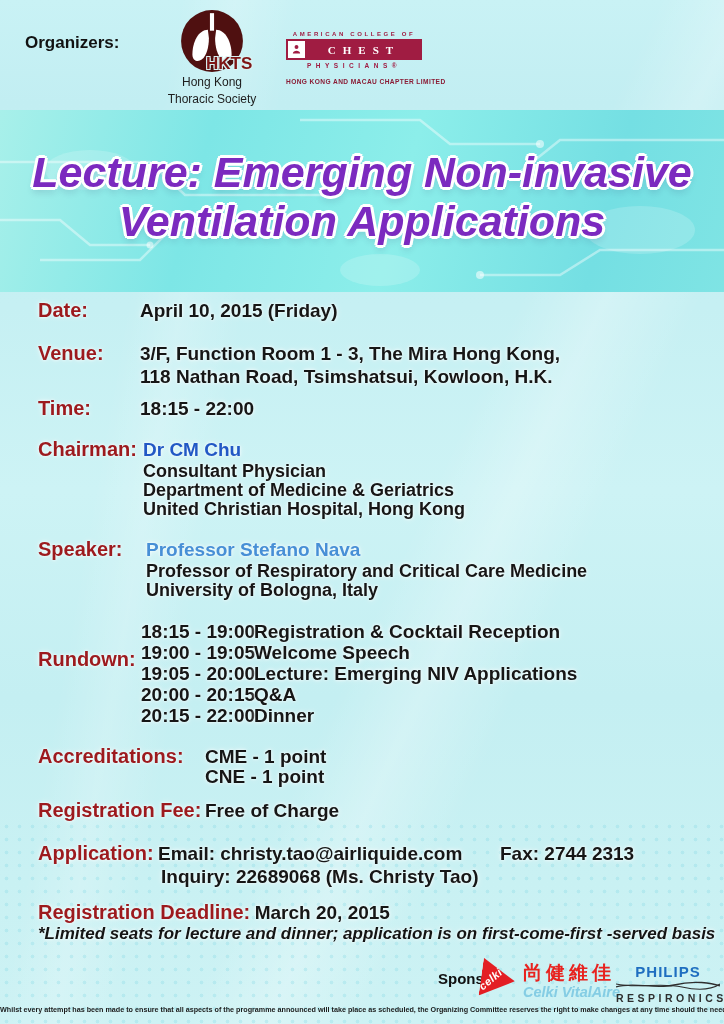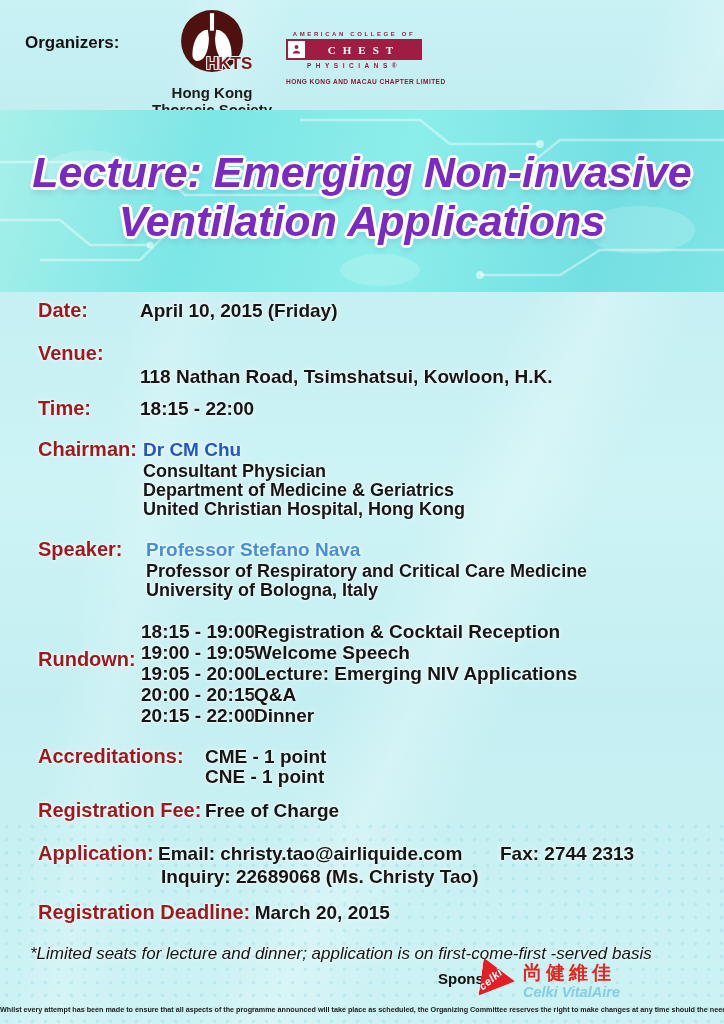--- a/index.html
+++ b/index.html
@@ -23,21 +23,21 @@
   }
   .poster > *{z-index:1;}
   .abs{position:absolute;white-space:nowrap;}
   .glow{text-shadow:0 0 3px rgba(255,255,255,0.95),0 0 6px rgba(255,255,255,0.65);}
   .organizers{left:25px;top:33px;font-size:17px;font-weight:700;color:#121212;}
 
   
   .hkts{left:148px;top:8px;width:128px;text-align:center;}
   .hkts-abbr{position:absolute;left:58px;top:46px;font-size:17px;font-weight:800;color:#7e1616;
     text-shadow:-1px -1px 0 #d9f3f4,1px -1px 0 #d9f3f4,-1px 1px 0 #d9f3f4,1px 1px 0 #d9f3f4;}
-  .hkts-name{margin-top:10px;font-size:15px;line-height:17px;font-weight:700;color:#1d1d1d;}
+  .hkts-name{margin-top:0;font-size:12px;line-height:17px;font-weight:400;color:#1d1d1d;}
 
   
   .accp{left:286px;top:31px;width:136px;text-align:center;color:#a01c42;}
   .accp-l1{font-size:6px;letter-spacing:2.6px;font-weight:700;}
   .accp-box{margin-top:2px;height:21px;background:#a01c42;display:flex;align-items:center;padding:0 2px;}
   .accp-sq{width:17px;height:17px;background:#fff;display:flex;align-items:center;justify-content:center;margin-right:3px;}
   .accp-chest{flex:1;color:#fff;font-family:"Liberation Serif",serif;font-size:11px;font-weight:700;letter-spacing:7px;text-align:center;}
   .accp-l3{margin-top:2px;font-size:6.5px;letter-spacing:4.5px;font-weight:700;}
   .accp-l4{margin-top:9px;font-size:6.6px;letter-spacing:0.4px;font-weight:700;color:#8a1c35;}
 
@@ -47,21 +47,21 @@
   .circuit{position:absolute;left:0;top:0;}
   .title{position:absolute;left:0;top:38px;width:724px;text-align:center;
     font-size:43px;line-height:49px;font-weight:800;font-style:italic;color:#7b2abf;letter-spacing:0px;
     text-shadow:-2px -2px 0 #fff,2px -2px 0 #fff,-2px 2px 0 #fff,2px 2px 0 #fff,-3px 0 0 #fff,3px 0 0 #fff,0 -3px 0 #fff,0 3px 0 #fff,0 5px 7px rgba(40,40,90,0.18);}
 
   
   .lbl{position:absolute;left:38px;white-space:nowrap;color:#9c1a1e;font-weight:700;font-size:20px;}
   .val{position:absolute;white-space:nowrap;color:#161616;font-weight:700;font-size:19px;}
   .name-blue1{color:#2258c5;}
   .name-blue2{color:#478fd6;}
-  .note{position:absolute;left:30px;white-space:nowrap;color:#141414;font-weight:400;font-style:italic;font-size:17px;margin-top:20px;}
+  .note{position:absolute;left:38px;white-space:nowrap;color:#141414;font-weight:700;font-style:italic;font-size:17px;}
 
   
   .sponsor-label{left:438px;top:970px;font-size:15px;font-weight:700;color:#101010;}
   .celki{left:481px;top:958px;width:130px;height:52px;}
   .celki-tri{position:absolute;left:0;top:2px;width:34px;height:38px;background:#e31e24;
     clip-path:polygon(0 0,100% 50%,0 100%);transform:rotate(8deg);}
   .celki-tri span{position:absolute;left:-4px;top:14px;transform:rotate(-48deg);
     color:#fff;font-size:11px;font-weight:800;font-style:italic;letter-spacing:0.5px;}
   .celki-cn{position:absolute;left:42px;top:2px;color:#e8231f;font-size:19px;font-weight:800;letter-spacing:4px;white-space:nowrap;}
   .celki-en{position:absolute;left:42px;top:26px;color:#85cde4;font-size:14.5px;font-weight:700;font-style:italic;white-space:nowrap;}
@@ -137,20 +137,21 @@
     <div class="title">
       <div>Lecture: Emerging Non-invasive</div>
       <div>Ventilation Applications</div>
     </div>
   </div>
 
   <div class="lbl glow" style="top:299px">Date:</div>
   <div class="val glow" style="left:140px;top:300px">April 10, 2015 (Friday)</div>
 
   <div class="lbl glow" style="top:342px">Venue:</div>
+  <div class="val glow" style="left:140px;top:343px">3/F, Function Room 1 - 3, The Mira Hong Kong,</div>
   <div class="val glow" style="left:140px;top:366px">118 Nathan Road, Tsimshatsui, Kowloon, H.K.</div>
 
   <div class="lbl glow" style="top:397px">Time:</div>
   <div class="val glow" style="left:140px;top:398px">18:15 - 22:00</div>
 
   <div class="lbl glow" style="top:438px">Chairman:</div>
   <div class="val glow name-blue1" style="left:143px;top:439px">Dr CM Chu</div>
   <div class="val glow" style="left:143px;top:461px;font-size:18px">Consultant Physician</div>
   <div class="val glow" style="left:143px;top:480px;font-size:18px">Department of Medicine &amp; Geriatrics</div>
   <div class="val glow" style="left:143px;top:499px;font-size:18px">United Christian Hospital, Hong Kong</div>
@@ -193,15 +194,23 @@
   <div class="abs sponsor-label">Sponsor:</div>
 
   <div class="abs celki">
     <div class="celki-tri">
       <span>celki</span>
     </div>
     <div class="celki-cn">尚健維佳</div>
     <div class="celki-en">Celki VitalAire</div>
   </div>
 
+  <div class="abs philips">
+    <div class="philips-name">PHILIPS</div>
+    <svg width="104" height="11" viewBox="0 0 104 11" style="display:block">
+      <path d="M0 7 C 18 1, 38 10, 58 5 S 96 3, 104 6" stroke="#2e2e2e" stroke-width="1.3" fill="none"></path>
+      <path d="M0 4 C 22 9, 44 2, 66 7 S 98 8, 104 4" stroke="#2e2e2e" stroke-width="1.1" fill="none"></path>
+    </svg>
+    <div class="philips-sub">RESPIRONICS</div>
+  </div>
 
   <div class="fineprint">Whilst every attempt has been made to ensure that all aspects of the programme announced will take place as scheduled, the Organizing Committee reserves the right to make changes at any time should the need arises without duly announcement.</div>
 </div>
 
 </body></html>

